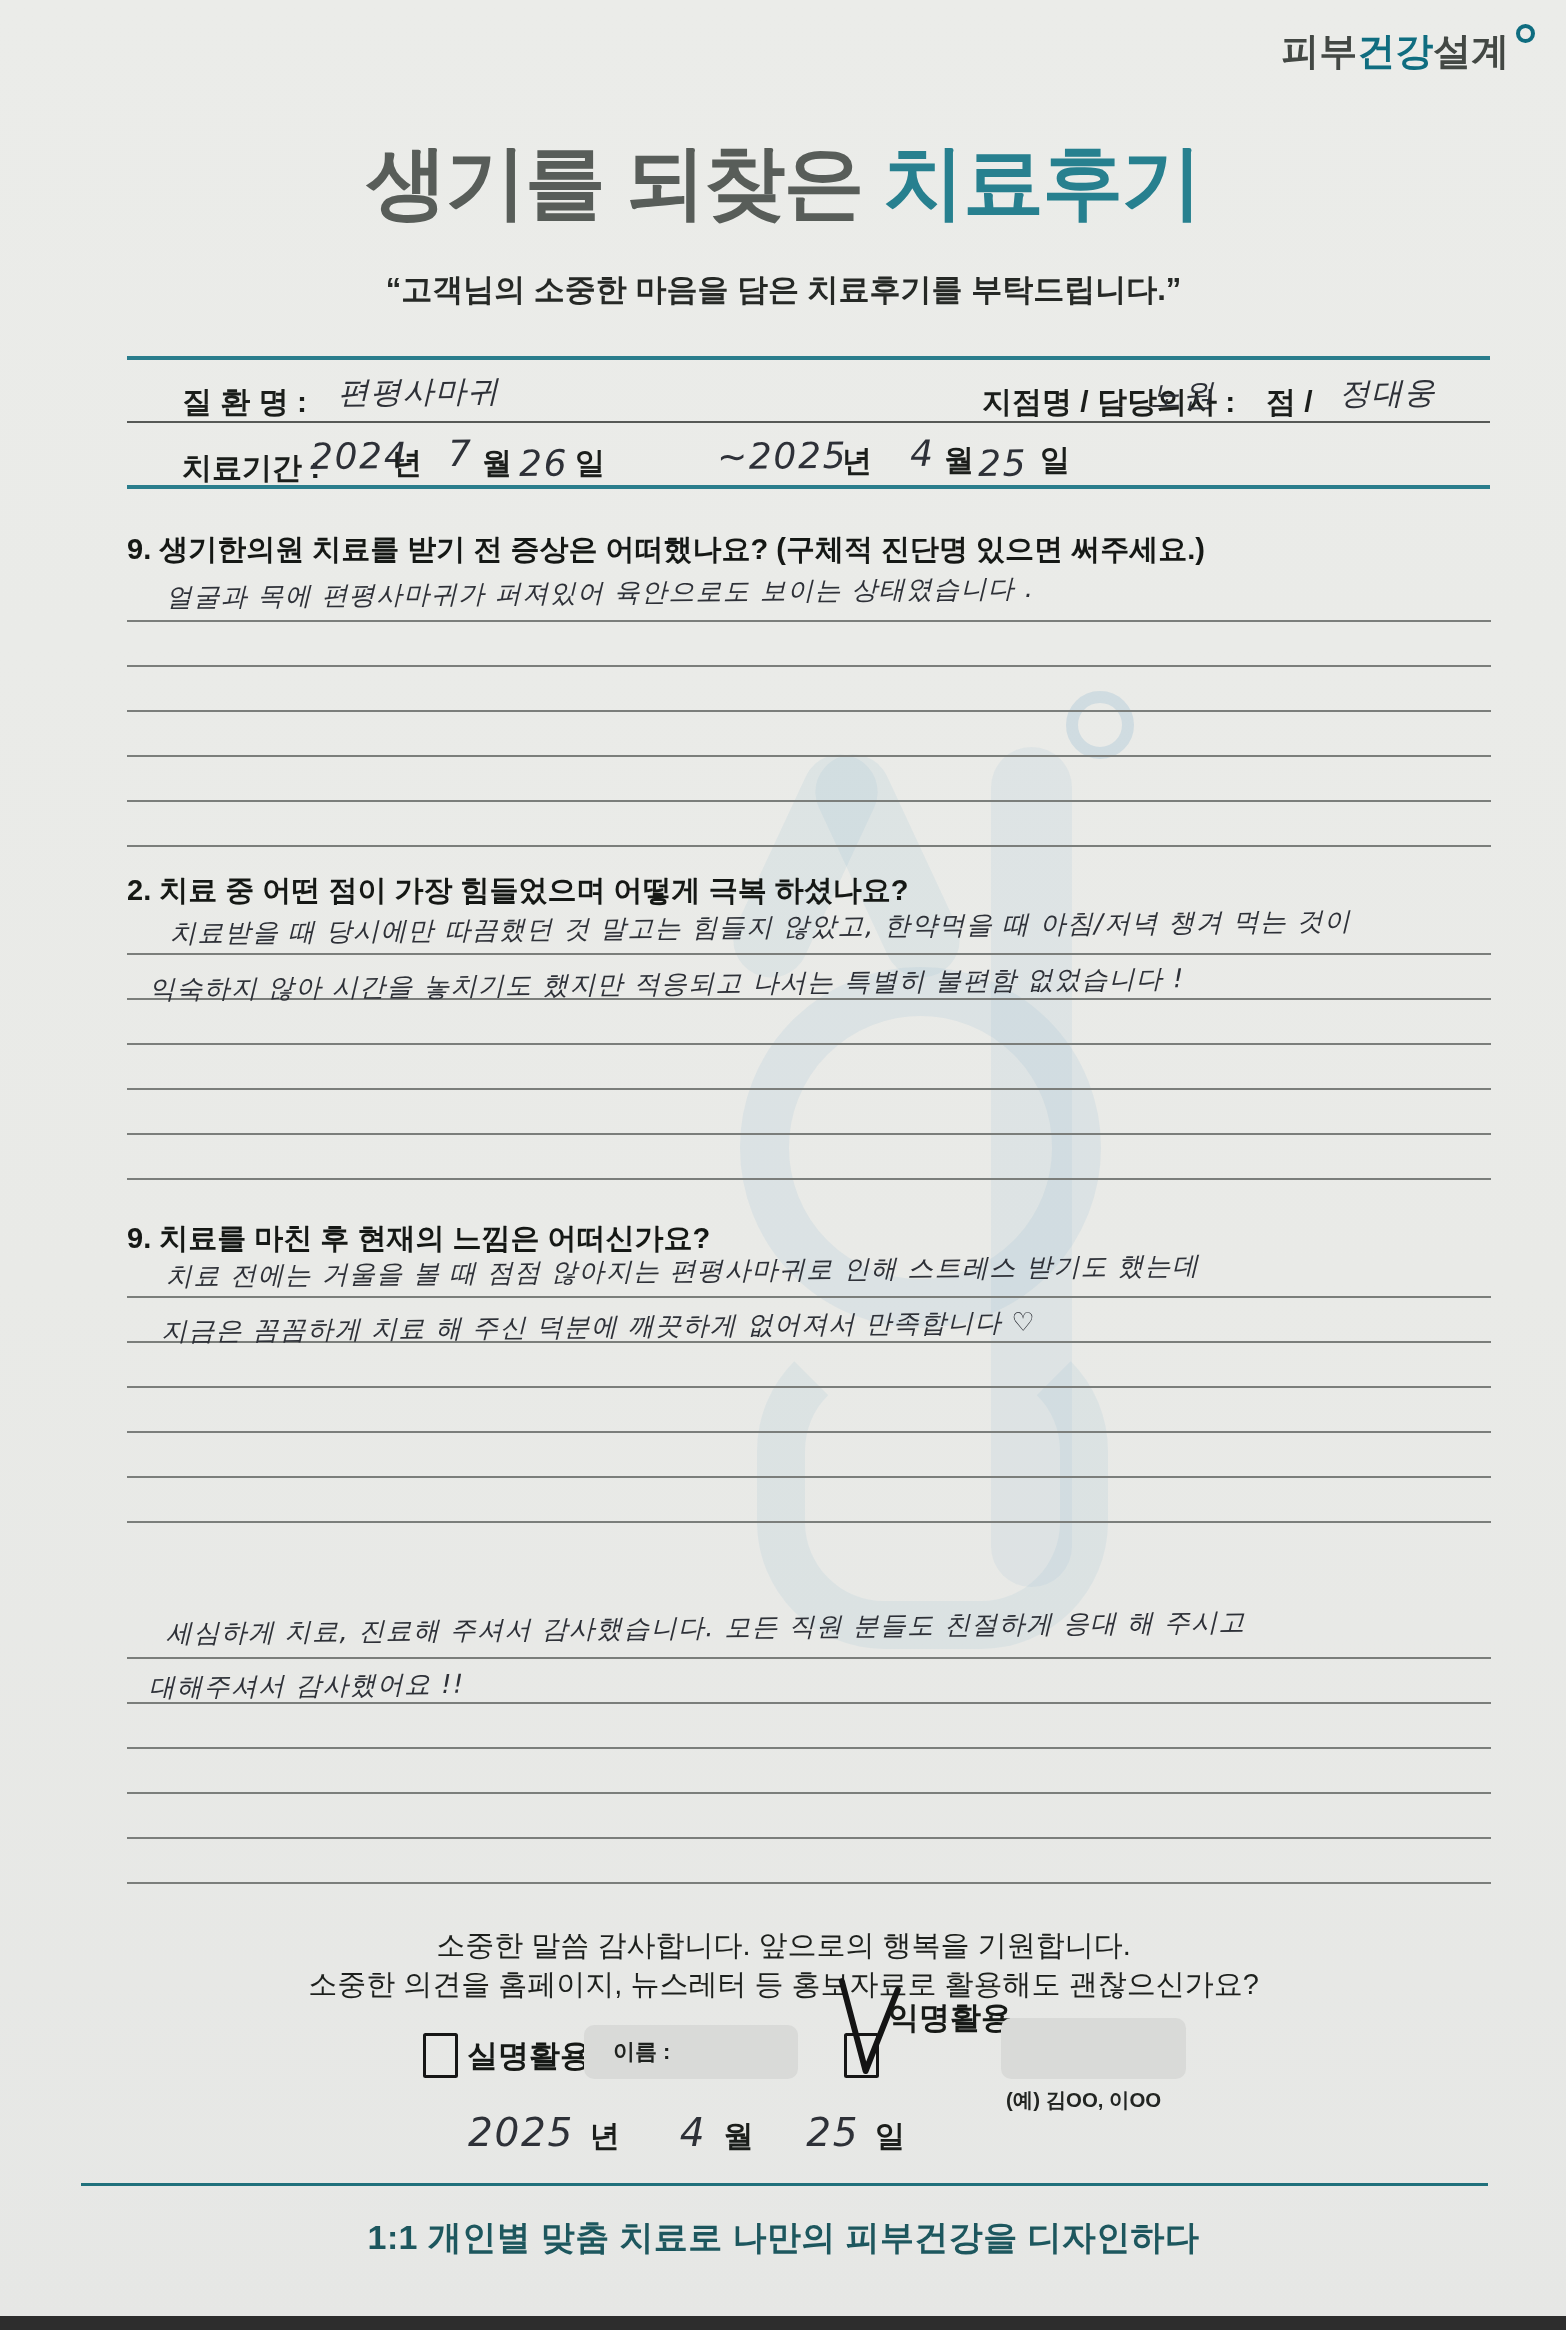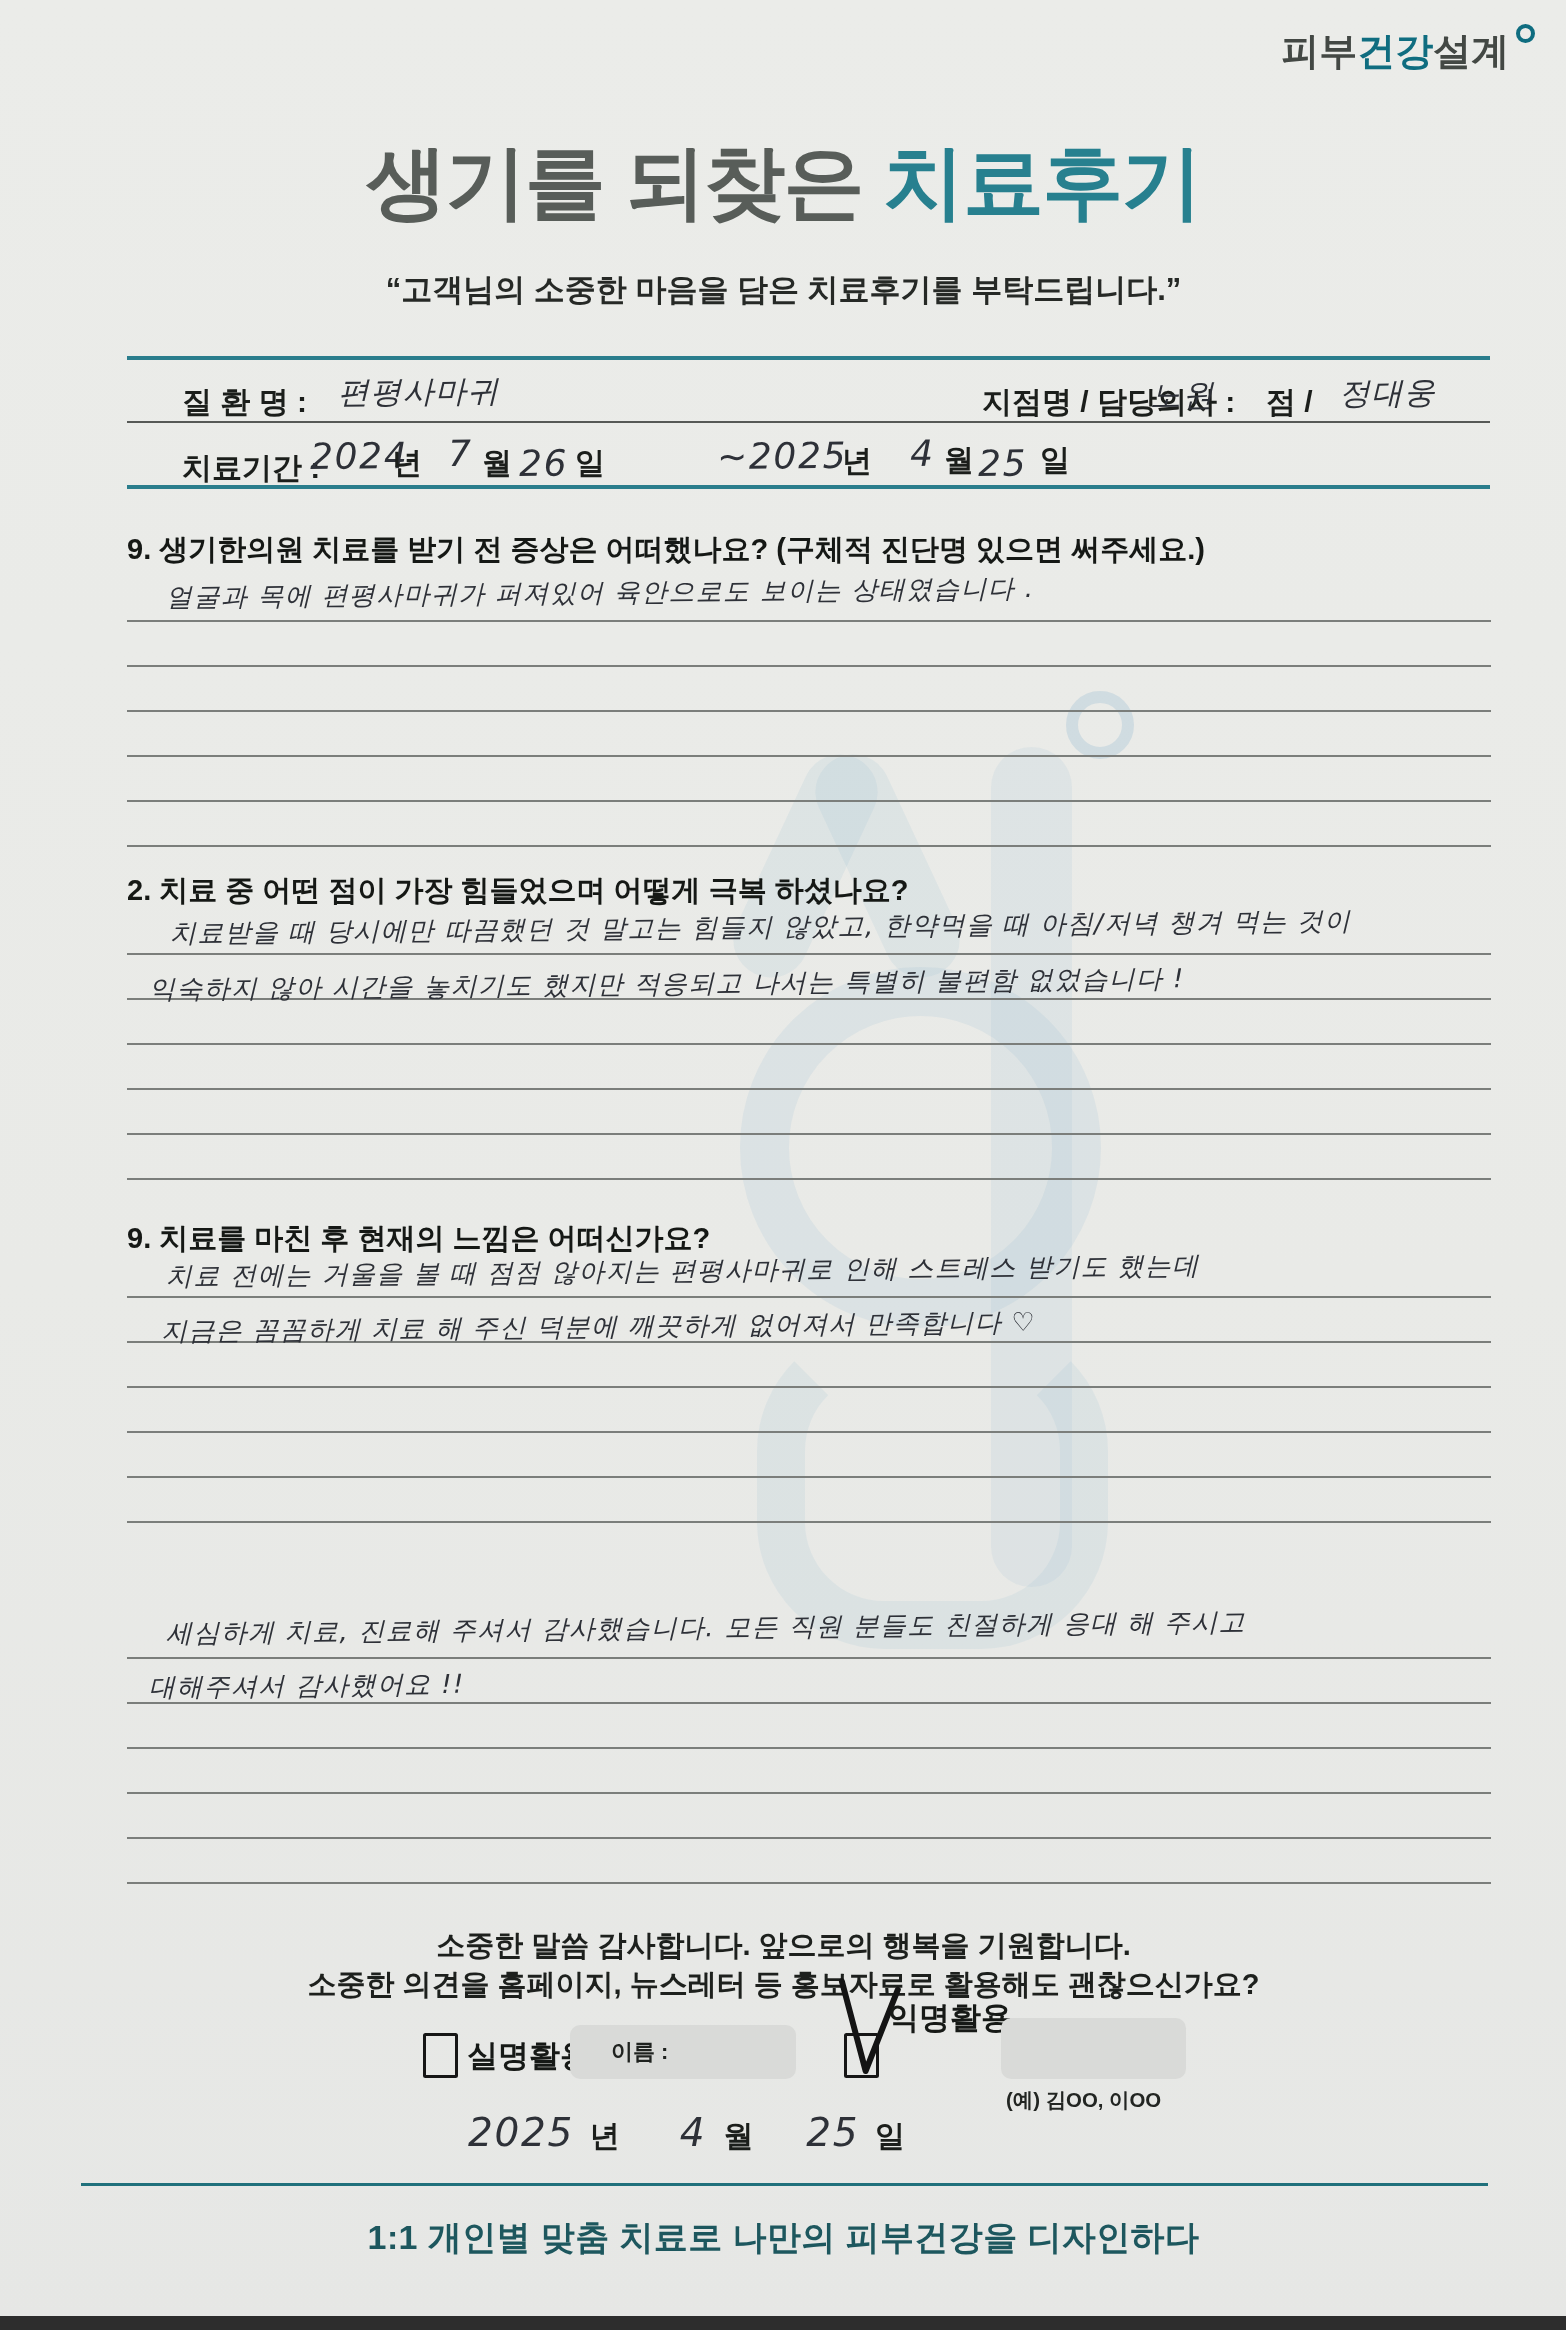--- a/index.html
+++ b/index.html
@@ -48,21 +48,21 @@
   
   .qtitle { left: 127px; font-size: 29px; font-weight: 800; color: #151815; white-space: nowrap; }
   .rules {
     left: 127px; width: 1364px; height: 270px;
     background-image: repeating-linear-gradient(to bottom,
       rgba(0,0,0,0) 0px, rgba(0,0,0,0) 43px, #7b7e7b 43px, #7b7e7b 45px);
   }
   .ans { font-size: 26px; }
 
   
-  .fbold { font-size: 29px; font-weight: 700; color: #1d201d; }
+  .fbold { font-size: 29px; font-weight: 400; color: #1d201d; }
   .cbox { width: 29px; height: 39px; border: 3.4px solid #161616; border-radius: 2.5px; background: transparent; }
   .cblabel { font-size: 31px; font-weight: 800; color: #161916; }
   .graybox { background: #d9dad8; border-radius: 10.2px; }
   .namefield { font-size: 22px; font-weight: 800; color: #26292
 
 6; line-height: 54px; padding-left: 29px; }
   .example { font-size: 20.4px; font-weight: 700; color: #222522; }
   .datewrap { left: 468px; top: 2110px; white-space: nowrap; }
   .datewrap .suffix { font-size: 30px; font-weight: 800; color: #1b1e1b; }
 
@@ -142,21 +142,21 @@
 
   <div class="abs rules" style="top:1614px;"></div>
   <div class="abs hw ans" style="left:166px; top:1616px;">세심하게 치료, 진료해 주셔서 감사했습니다. 모든 직원 분들도 친절하게 응대 해 주시고</div>
   <div class="abs hw ans" style="left:149px; top:1670px;">대해주셔서 감사했어요 !!</div>
 
   <div class="abs center fbold" style="top:1926px;">소중한 말씀 감사합니다. 앞으로의 행복을 기원합니다.</div>
   <div class="abs center fbold" style="top:1965px;">소중한 의견을 홈페이지, 뉴스레터 등 홍보자료로 활용해도 괜찮으신가요?</div>
 
   <div class="abs cbox" style="left:423px; top:2033px;"></div>
   <div class="abs cblabel" style="left:467px; top:2035px;">실명활용</div>
-  <div class="abs graybox" style="left:570px; top:2025px; width:214px; height:54px;padding-left:12px;">
+  <div class="abs graybox" style="left:584px; top:2025px; width:214px; height:54px;">
     <div class="namefield">이름 :</div>
   </div>
 
   <div class="abs cbox" style="left:844px; top:2033px;"></div>
   <svg class="abs" style="left:830px; top:1976px;" width="78" height="102" viewBox="0 0 92 120">
     <path d="M14 6 L42 112 L80 16" stroke="#141414" stroke-width="7" fill="none" stroke-linecap="round" stroke-linejoin="round"></path>
   </svg>
   <div class="abs cblabel" style="left:888px; top:1997px;">익명활용</div>
   <div class="abs graybox" style="left:1001px; top:2018px; width:185px; height:61px;"></div>
   <div class="abs example" style="left:1006px; top:2086px;">(예) 김OO, 이OO</div>

